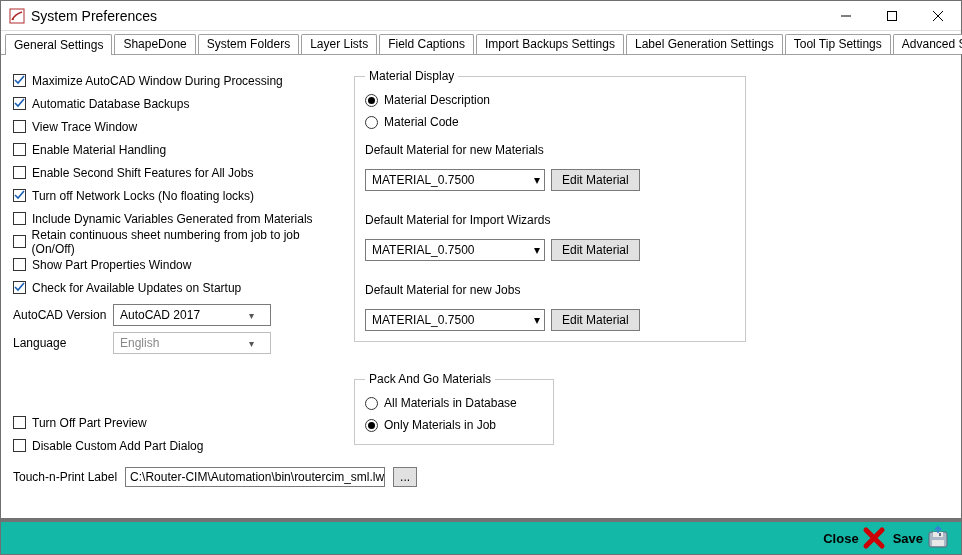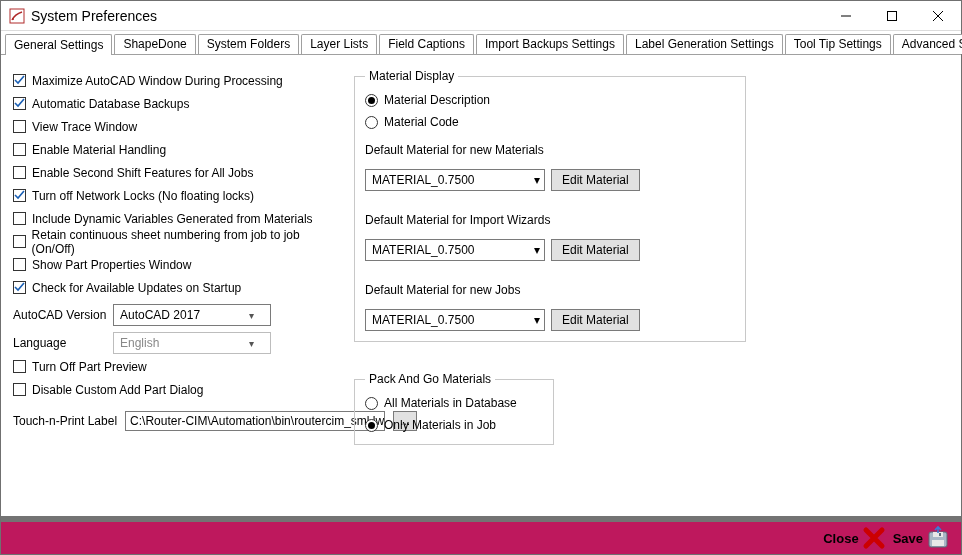--- a/index.html
+++ b/index.html
@@ -29,22 +29,22 @@
   .radio-row { display:flex; align-items:center; height:22px; gap:6px; }
   .radio { width:13px; height:13px; border:1px solid #333; border-radius:50%; display:flex; align-items:center; justify-content:center; background:#fff; }
   .radio.checked::after { content:""; width:7px; height:7px; border-radius:50%; background:#000; display:block;}
   .field-label { margin-top:10px; }
   .mat-row { display:flex; align-items:flex-end; gap:6px; margin-top:12px; }
   .mat-select { width:180px; height:22px; border:1px solid #7a7a7a; background:#fff; display:flex; align-items:center; justify-content:space-between; padding:0 4px 0 6px; }
   .btn { height:22px; border:1px solid #7a7a7a; background:#e1e1e1; padding:0 10px; display:inline-flex; align-items:center; }
   .tnp-row { display:flex; align-items:center; gap:8px; margin-top:10px; }
   .tnp-input { width:260px; height:20px; border:1px solid #7a7a7a; padding:0 4px; background:#fff; display:flex; align-items:center; overflow:hidden; white-space:nowrap; }
   .tnp-browse { width:24px; height:20px; border:1px solid #7a7a7a; background:#e1e1e1; display:flex; align-items:center; justify-content:center; }
-  .bottom-chks { }
-  .statusbar { height:36px; border-top:6px solid #737373; display:flex; align-items:center; justify-content:flex-end; padding:16px 8px; gap:2px; background:#be185d; }
+  .bottom-chks { margin-top:56px; }
+  .statusbar { height:36px; border-top:4px solid #737373; display:flex; align-items:center; justify-content:flex-end; padding:16px 8px; gap:2px; background:#14b8a6; }
   .status-left-sep { width:4px; height:100%; border-left:1px solid #dcdcdc; margin-right:auto; }
   .status-btn { display:flex; align-items:center; gap:2px; font-size:13px; font-weight:bold; padding:2px 2px; }
   .status-btn span.icon { width:26px; height:26px; display:flex; align-items:center; justify-content:center; }
 </style>
 </head>
 <body>
 
 <div class="window">
 
   <div class="titlebar">

